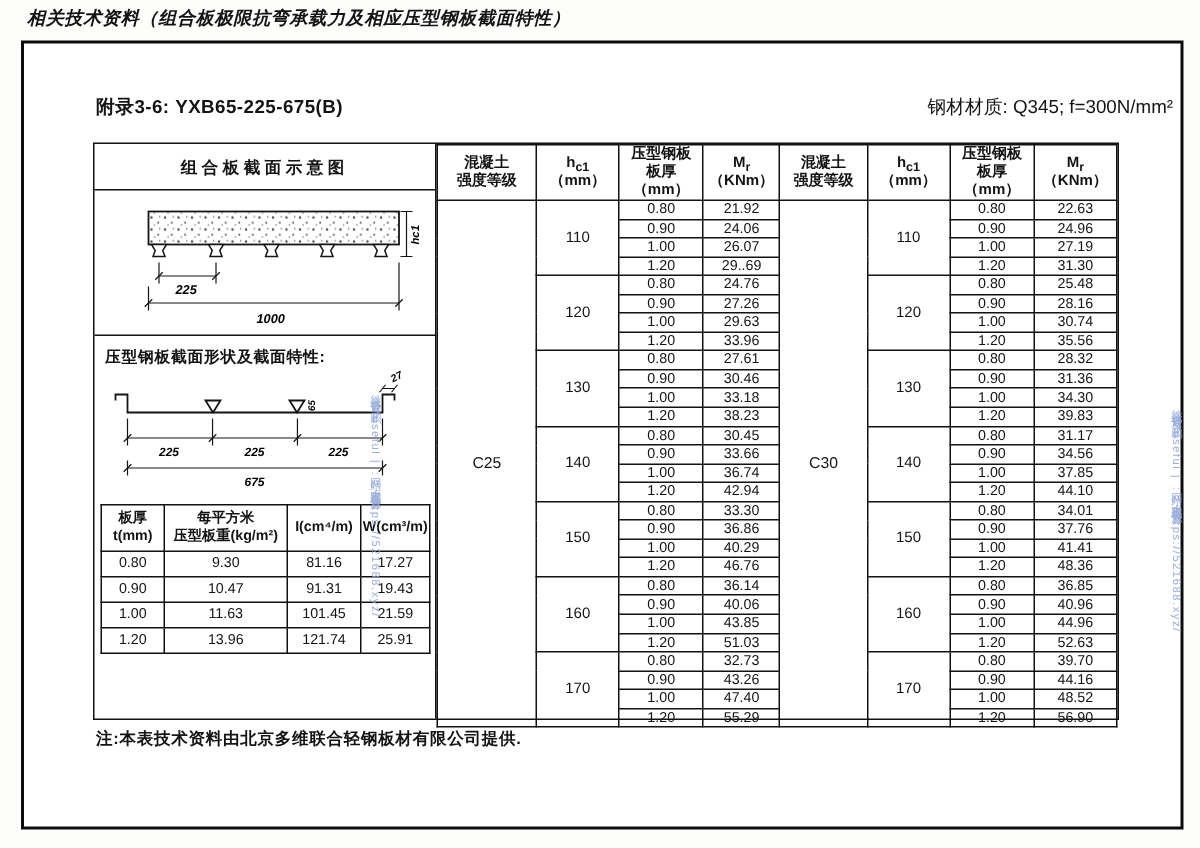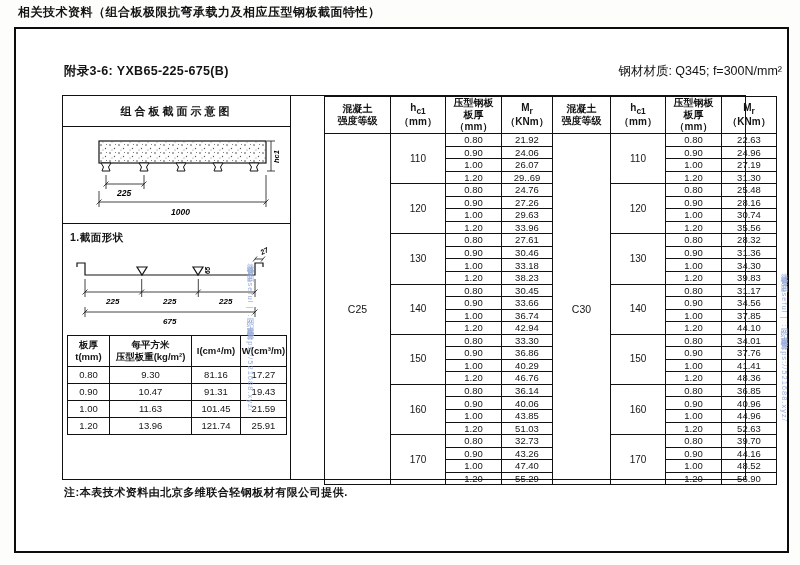--- a/index.html
+++ b/index.html
@@ -5,38 +5,38 @@
   * { box-sizing: border-box; margin: 0; padding: 0; }
   html,body { width:800px; height:565px; overflow:hidden; }
   body {
     background:#fdfdfc;
     font-family:"Liberation Sans", sans-serif;
     color:#141414;
     position:relative;
   }
   .page-title {
     position:absolute; left:18px; top:4px;
-    font-size:12px; font-weight:bold; letter-spacing:.5px;
+    font-size:12px; font-weight:bold; letter-spacing:.5px;font-style:italic;
   }
   .frame {
     position:absolute; left:14px; top:27px; width:775px; height:526px;
     border:2.5px solid #0c0c0c; background:#fff;
   }
   .appendix {
     position:absolute; left:64px; top:63px;
     font-size:12.5px; font-weight:bold; letter-spacing:.3px;
   }
   .material {
     position:absolute; right:18px; top:63px;
     font-size:12.5px; font-weight:normal;
   }
   
   .tbl-wrap {
     position:absolute; left:62px; top:95px; width:684px; height:385px;
-    border:1.5px solid #111; display:flex; background:#fff;gap:33px;
+    border:1.5px solid #111; display:flex; background:#fff;
   }
   .left-panel { width:228px; border-right:1px solid #111; display:flex; flex-direction:column; }
   .panel-hdr {
     height:31px; border-bottom:1px solid #111;
     display:flex; align-items:center; justify-content:center;
     font-size:11px; font-weight:bold; letter-spacing:3px;
   }
   .diag1 { height:97px; border-bottom:1px solid #111; }
   .sec-text { padding:7px 7px 0 7px; }
   .sec-line { font-size:10.5px; font-weight:bold; letter-spacing:.5px; }
@@ -140,21 +140,21 @@
           <line x1="203" y1="48" x2="203" y2="80"></line>
           <line x1="36" y1="75" x2="203" y2="75"></line>
           <line x1="33.5" y1="77.5" x2="38.5" y2="72.5"></line>
           <line x1="200.5" y1="77.5" x2="205.5" y2="72.5"></line>
         </g>
         <text class="dim-txt" x="108" y="88" font-size="8.5">1000</text>
       </svg>
     </div>
 
     <div class="sec-text">
-      <div class="sec-line">1.截面形状</div>
+      <div class="sec-line">压型钢板截面形状及截面特性:</div>
     </div>
 
     <div class="diag2">
       <svg width="228" height="84" viewBox="0 0 228 84">
         <g stroke="#151515" stroke-width="1.2" fill="none">
 
           <path d="M14 20 L14 16 L22 16 L22 28 L192 28 L192 16 L200 16 L200 20"></path>
 
           <path d="M74 20 L84 20 L79 28 Z"></path>
           <path d="M130 20 L140 20 L135 28 Z"></path>

